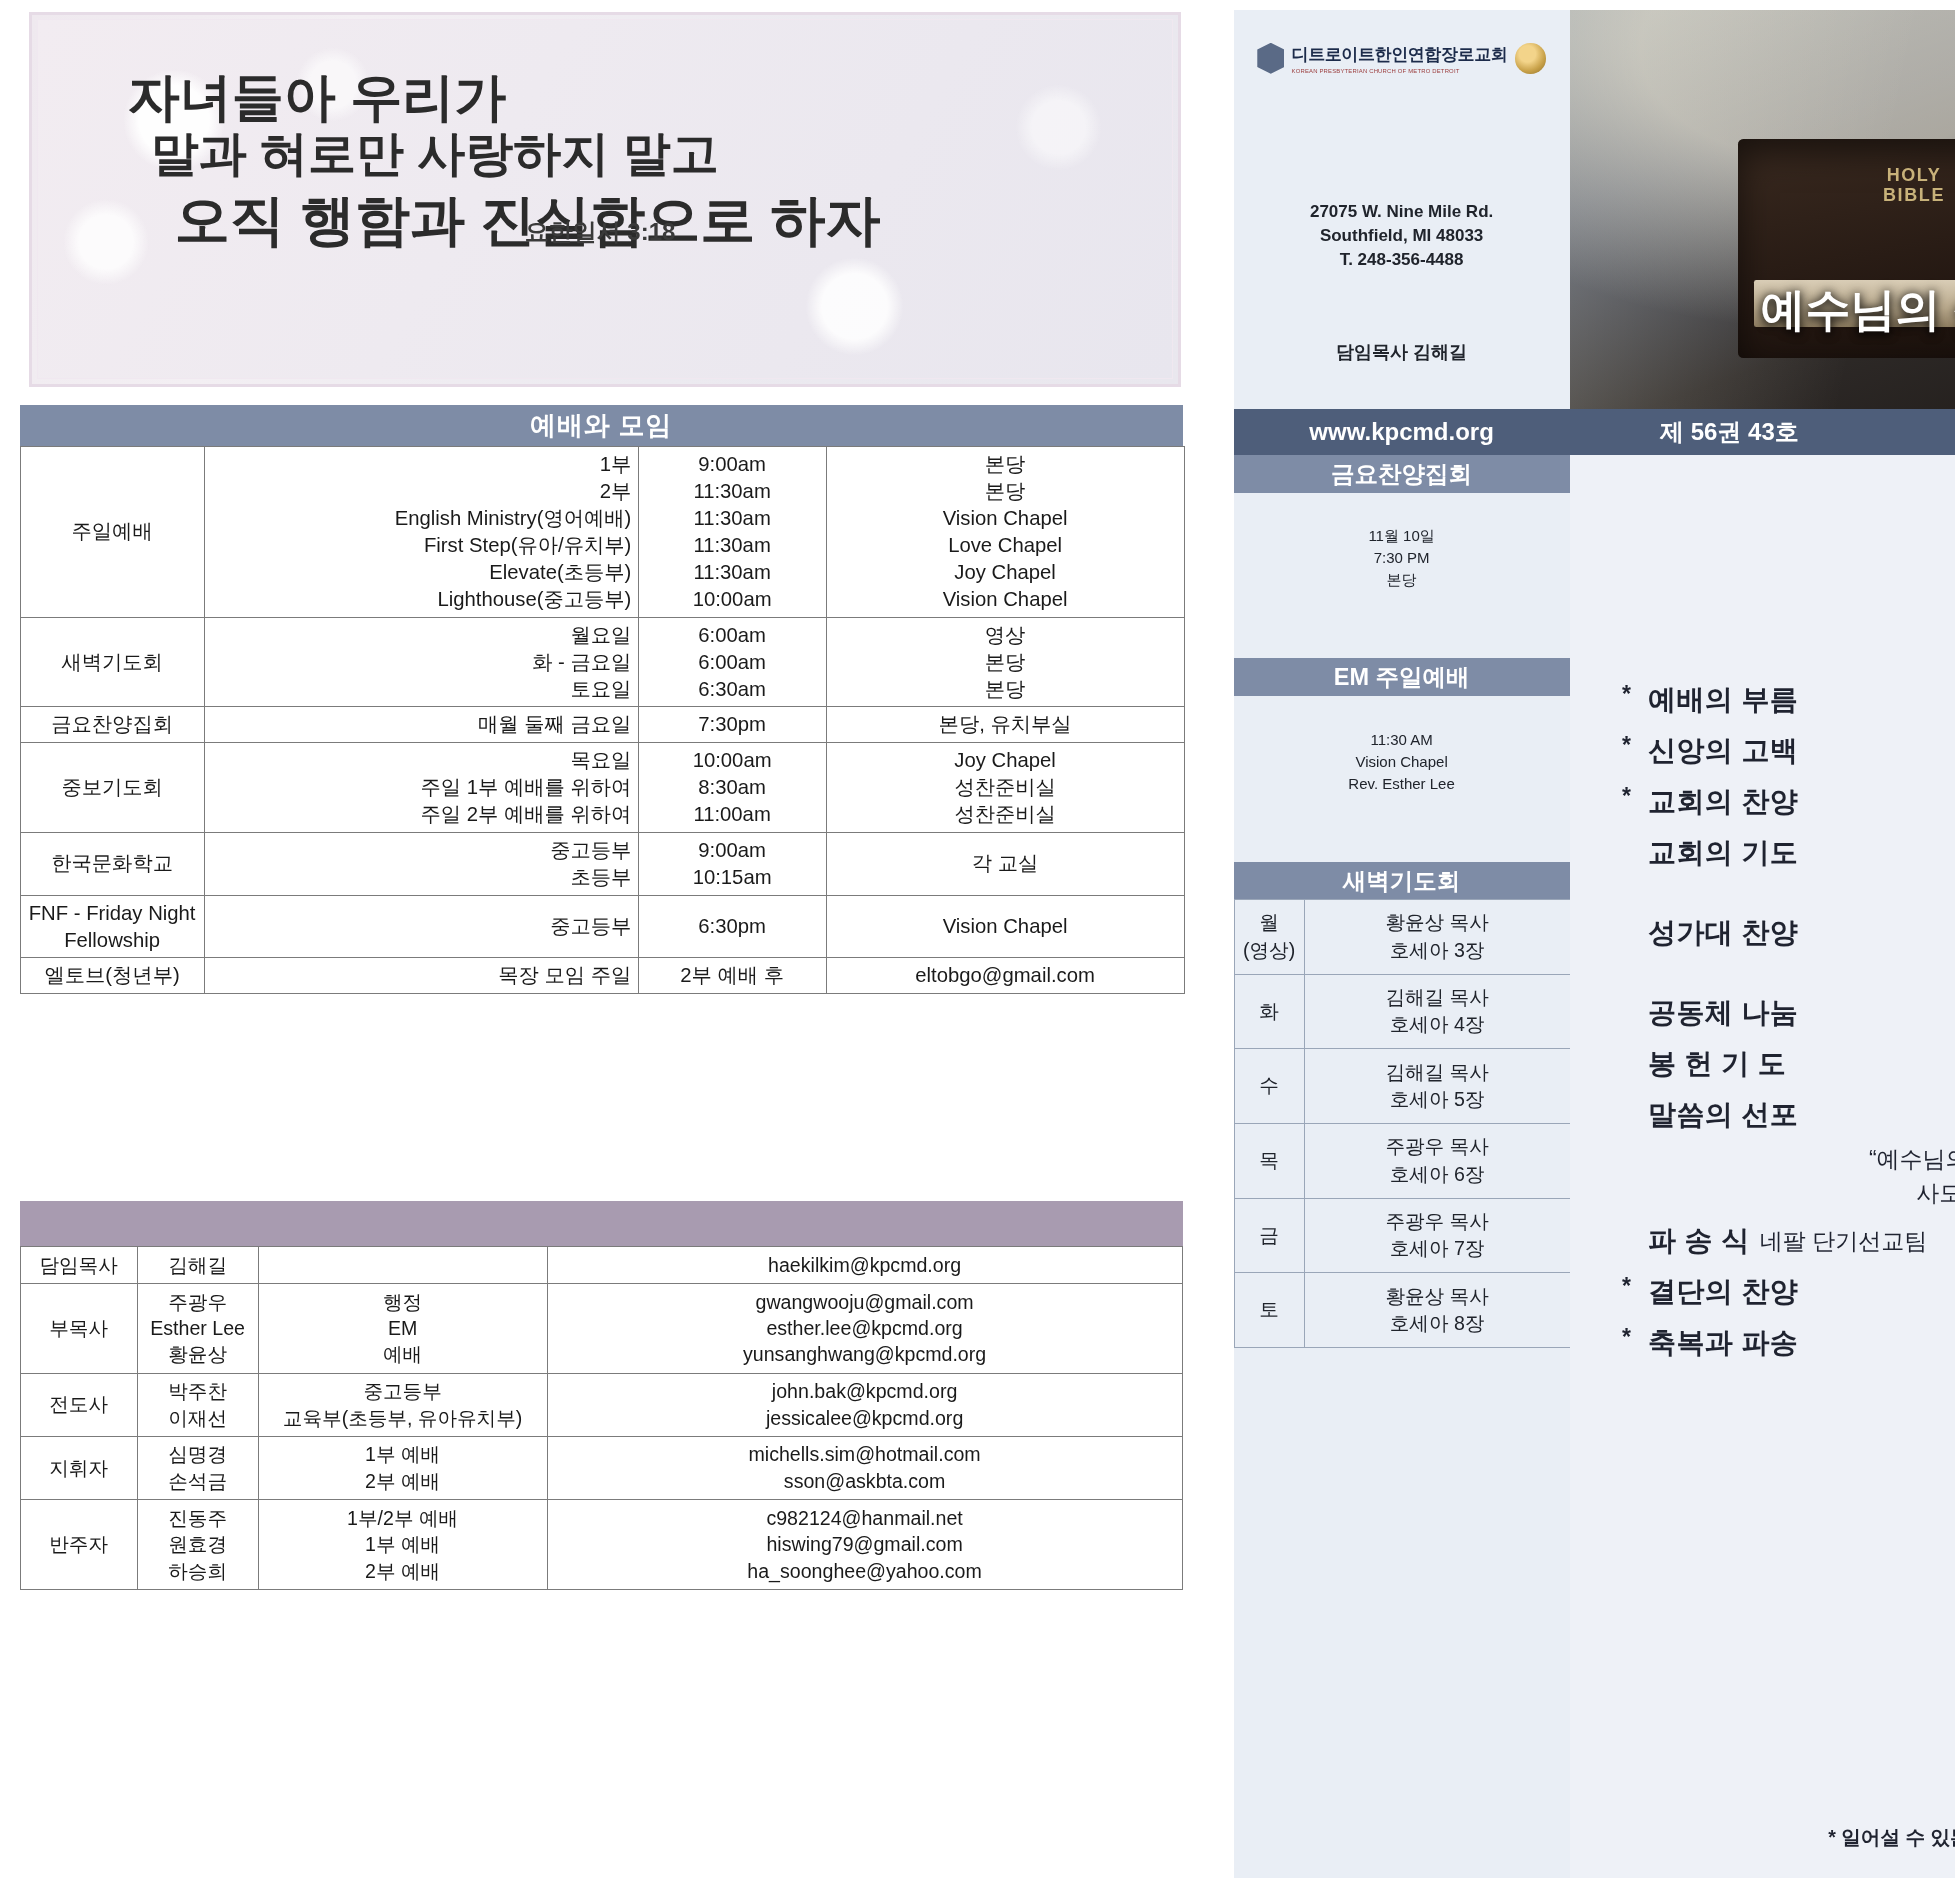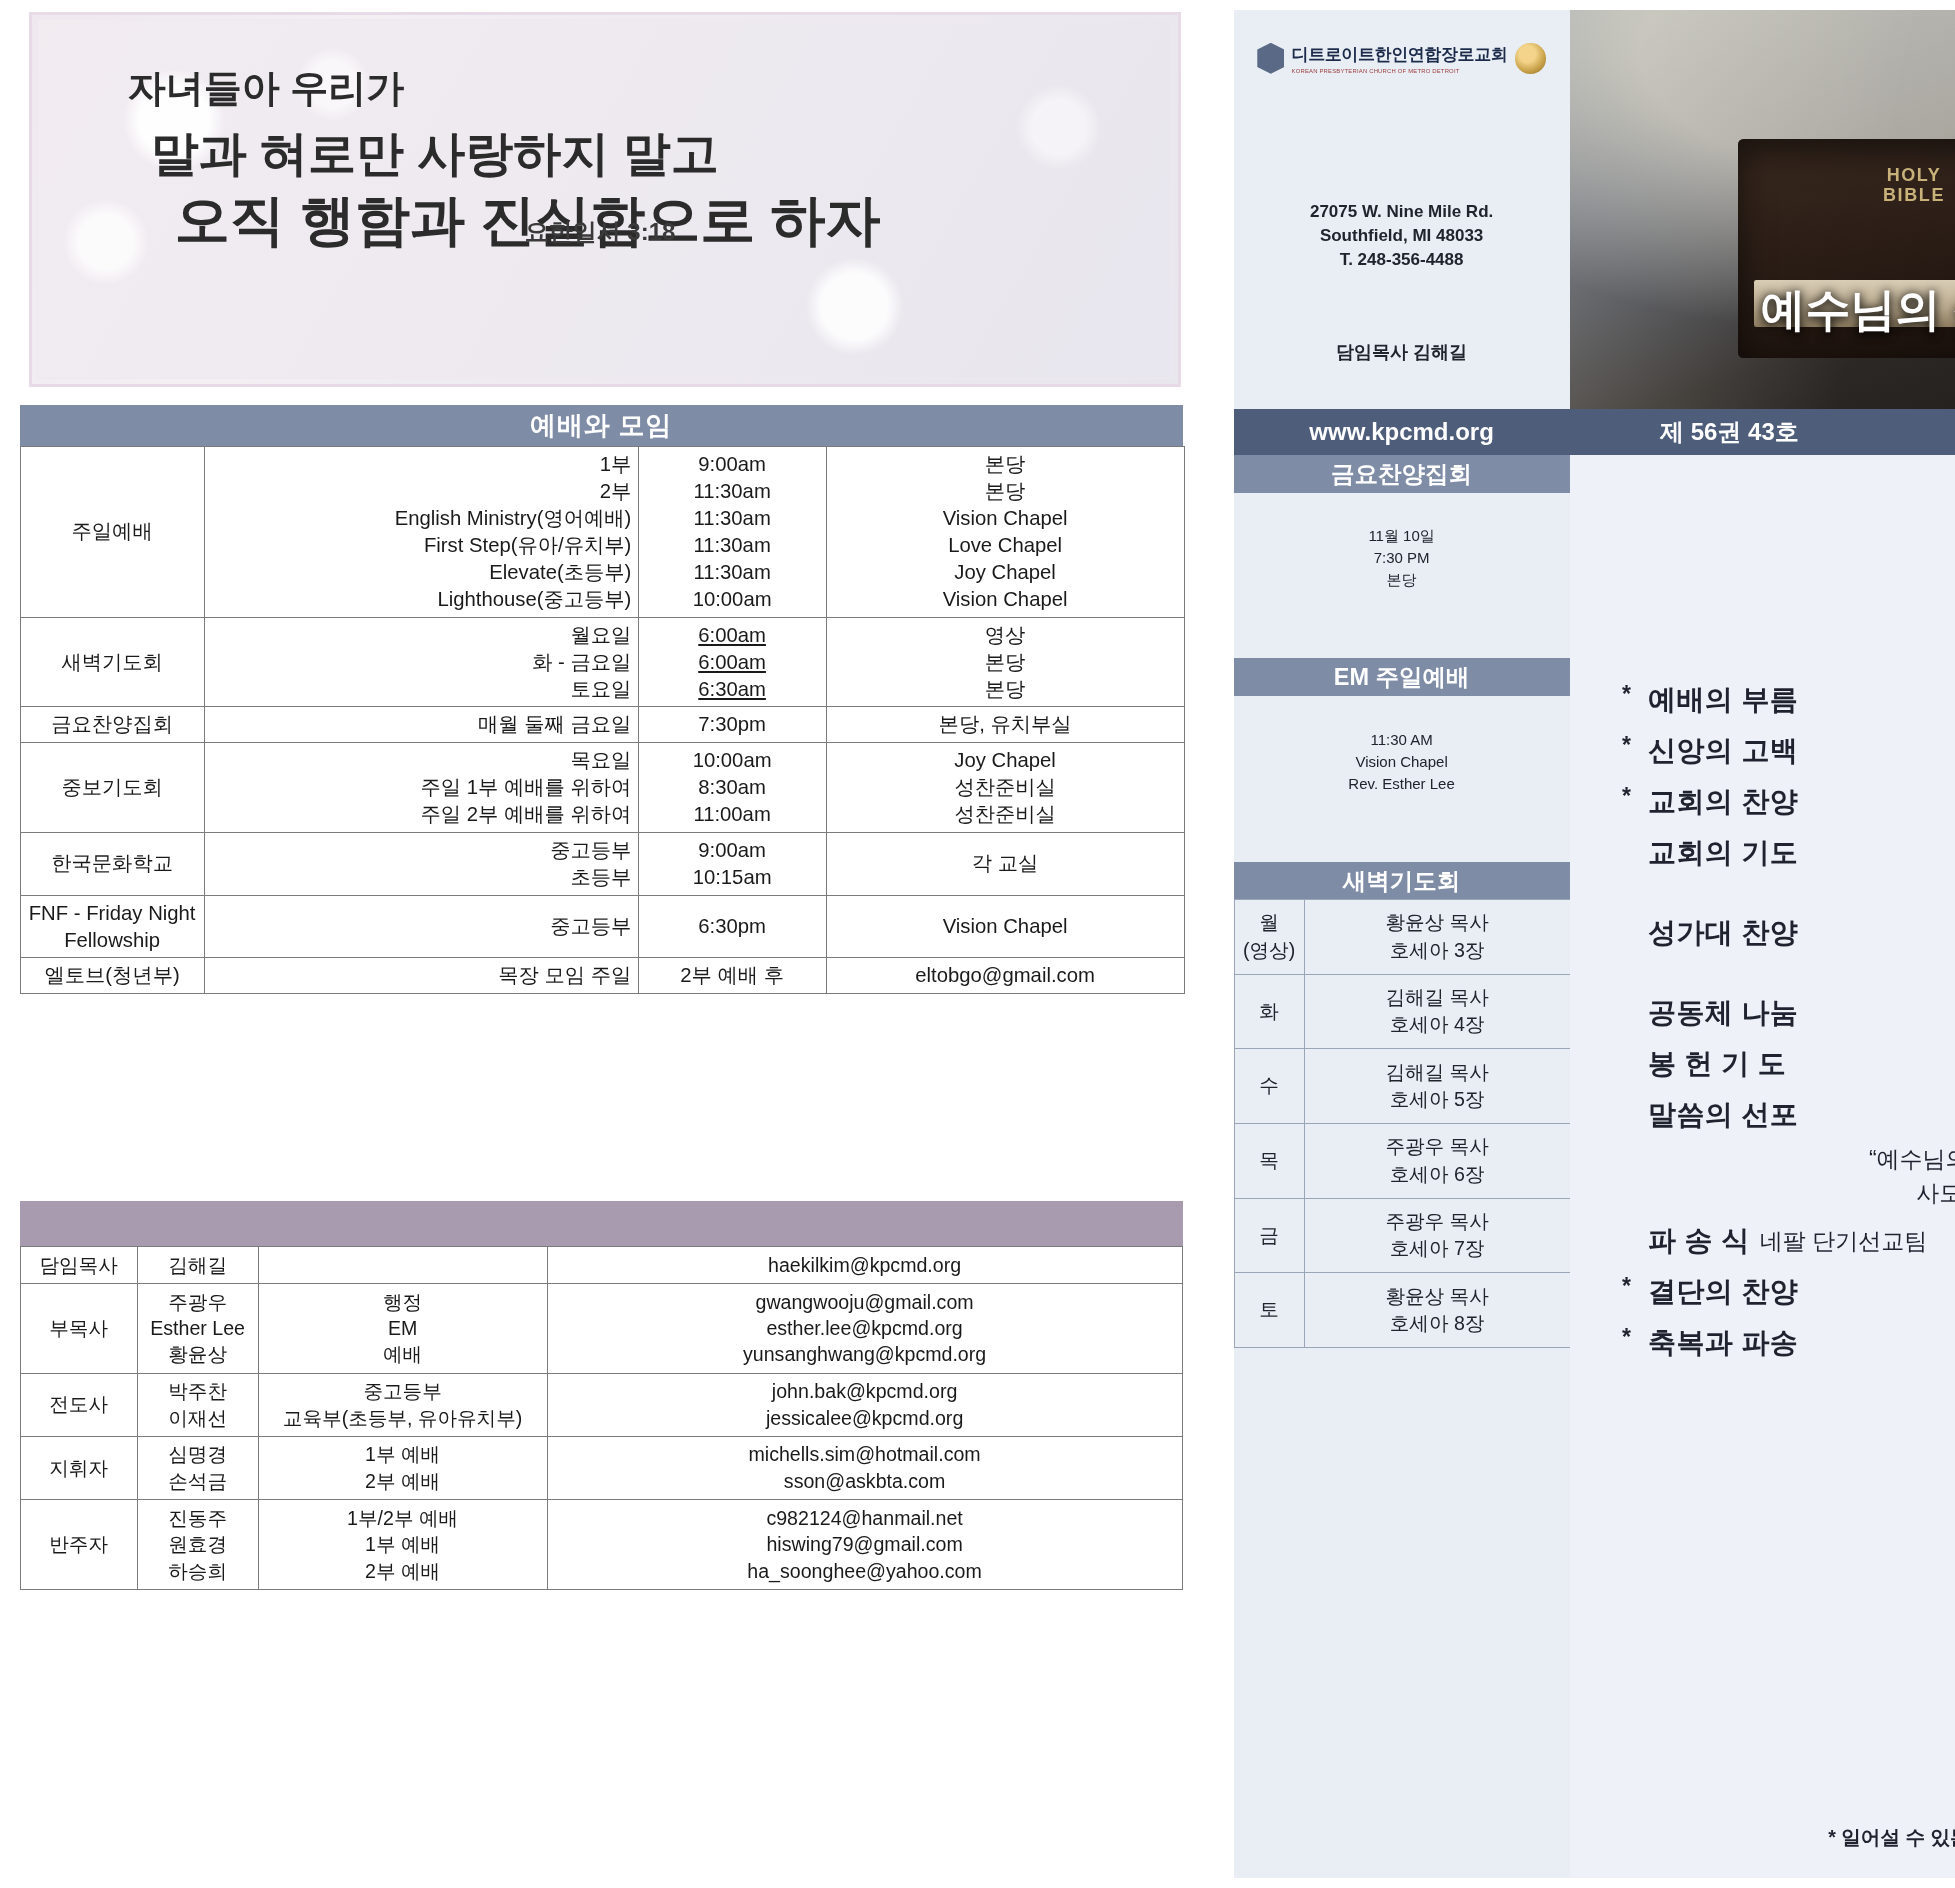--- a/index.html
+++ b/index.html
@@ -41,21 +41,21 @@
       radial-gradient(circle at 72% 80%, rgba(255,255,255,0.85) 0 33px, rgba(255,255,255,0) 49px),
       radial-gradient(circle at 90% 30%, rgba(255,255,255,0.5) 0 27px, rgba(255,255,255,0) 43px),
       linear-gradient(120deg, #f2ecf1 0%, #eeeaf0 40%, #e8e6ee 100%);
   }
   .verse-line {
     position: absolute;
     color: #2b2b2b;
     font-weight: bold;
     white-space: nowrap;
   }
-  #verse-l1 { left: 90px; top: 43px; font-size: 38px; }
+  #verse-l1 { left: 90px; top: 43px; font-size: 52px; }
   #verse-l2 { left: 113px; top: 102px; font-size: 48px; }
   #verse-l3 { left: 137px; top: 164px; font-size: 55px; }
   #verse-ref { position: absolute; left: 487px; top: 196px; font-size: 24px; font-weight: bold; color: #3a3a3a; }
 
   
   .bar-header {
     background: #7e8ca6;
     color: #ffffff;
     text-align: center;
     font-weight: bold;
@@ -318,21 +318,21 @@
 Vision Chapel
 Love Chapel
 Joy Chapel
 Vision Chapel</td>
         </tr>
         <tr>
           <td class="col-name tight" style="white-space: pre-line;">새벽기도회</td>
           <td class="col-sub tight" style="white-space: pre-line;">월요일
 화 - 금요일
 토요일</td>
-          <td class="col-time tight" style="white-space: pre-line; text-decoration: underline;">6:00am
+          <td class="col-time tight" style="white-space: pre-line;">6:00am
 6:00am
 6:30am</td>
           <td class="col-loc tight" style="white-space: pre-line;">영상
 본당
 본당</td>
         </tr>
         <tr>
           <td class="col-name tight" style="white-space: pre-line;">금요찬양집회</td>
           <td class="col-sub tight" style="white-space: pre-line;">매월 둘째 금요일</td>
           <td class="col-time tight" style="white-space: pre-line;">7:30pm</td>

